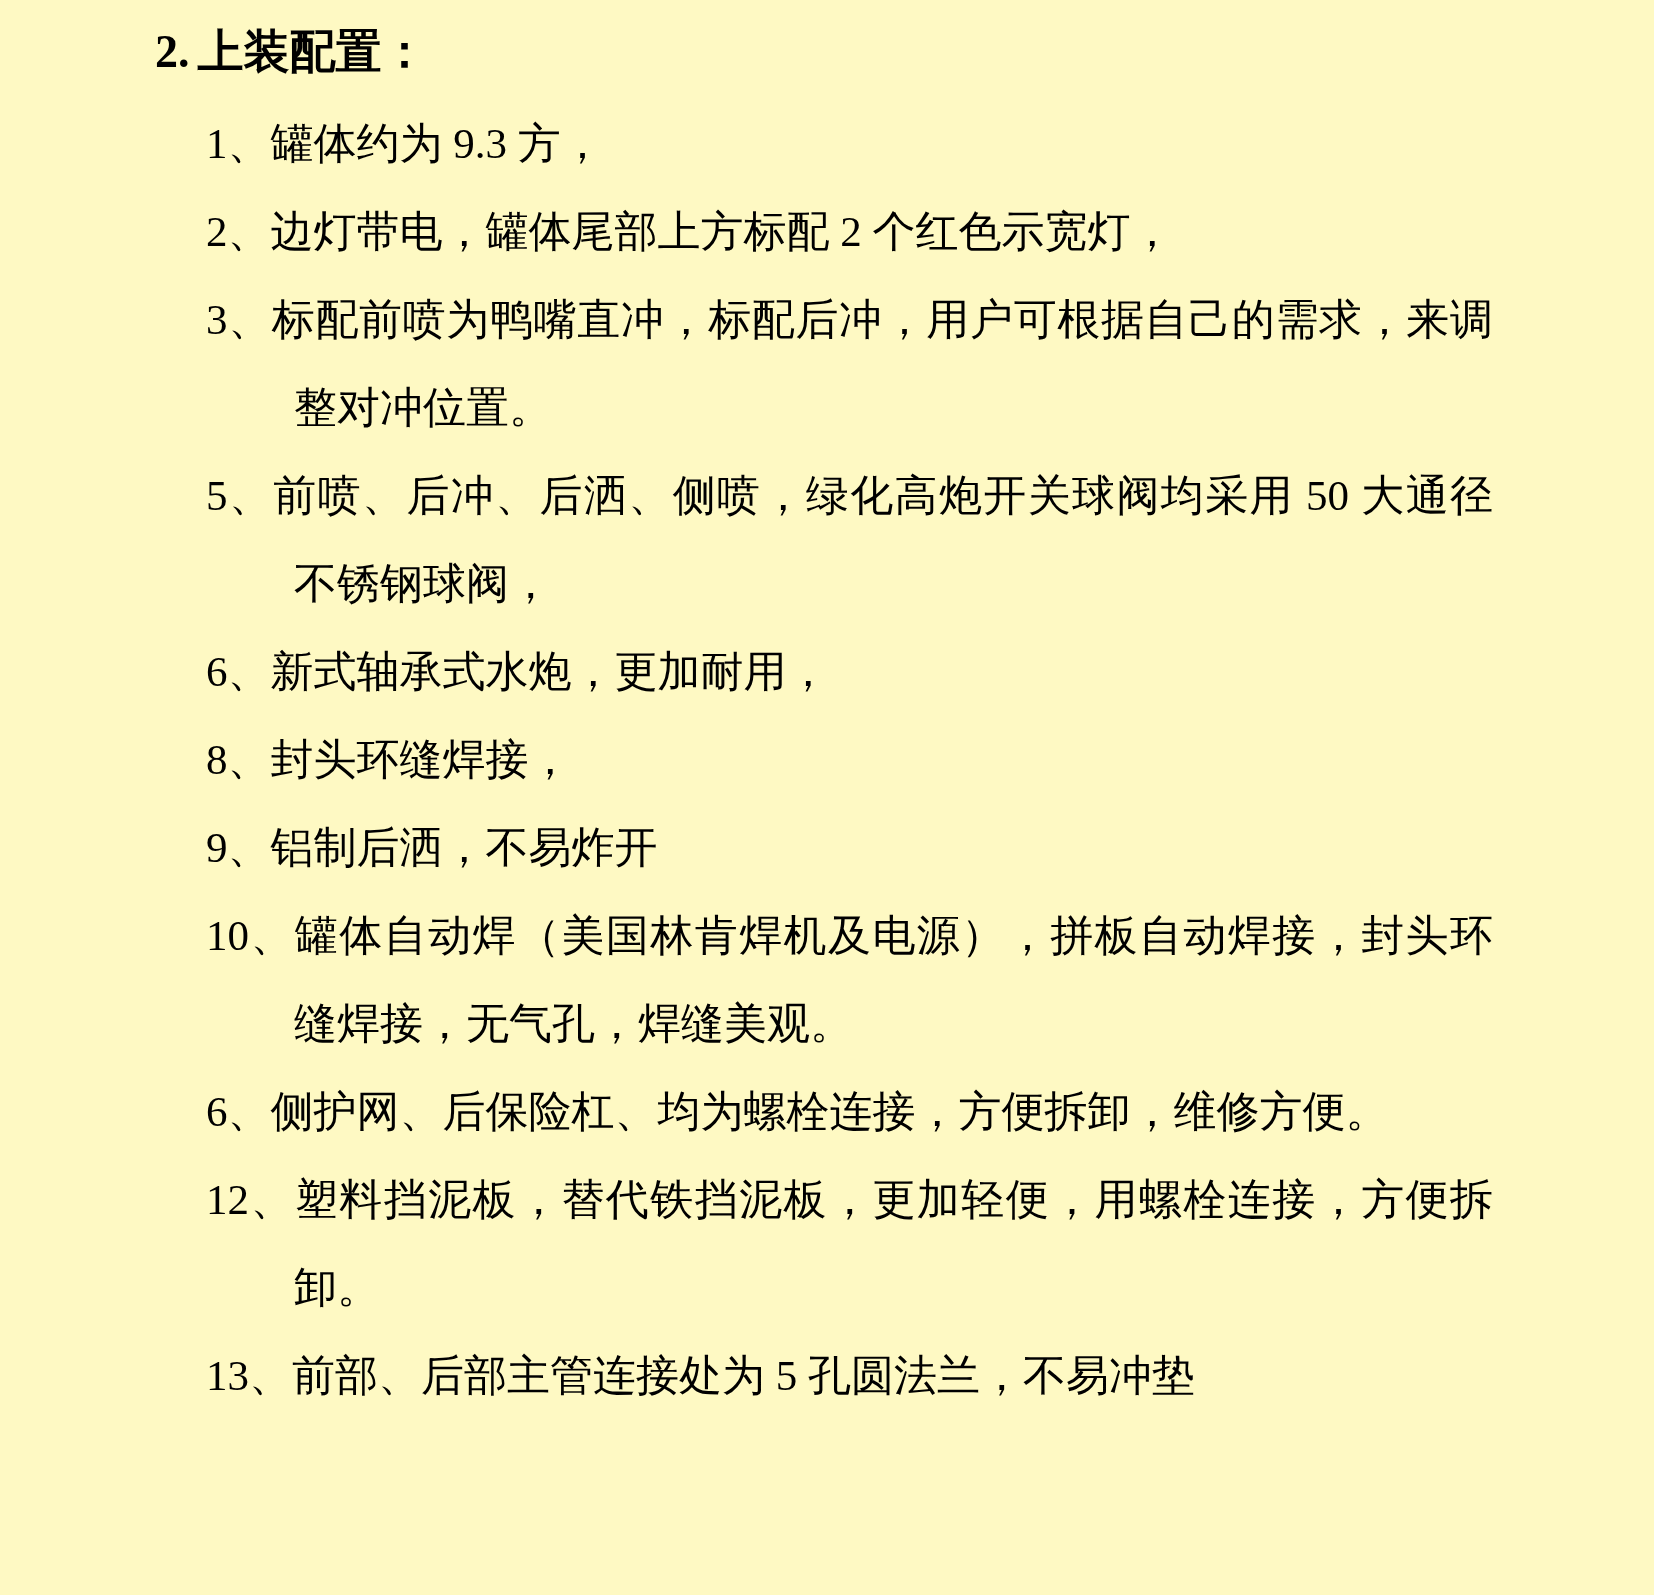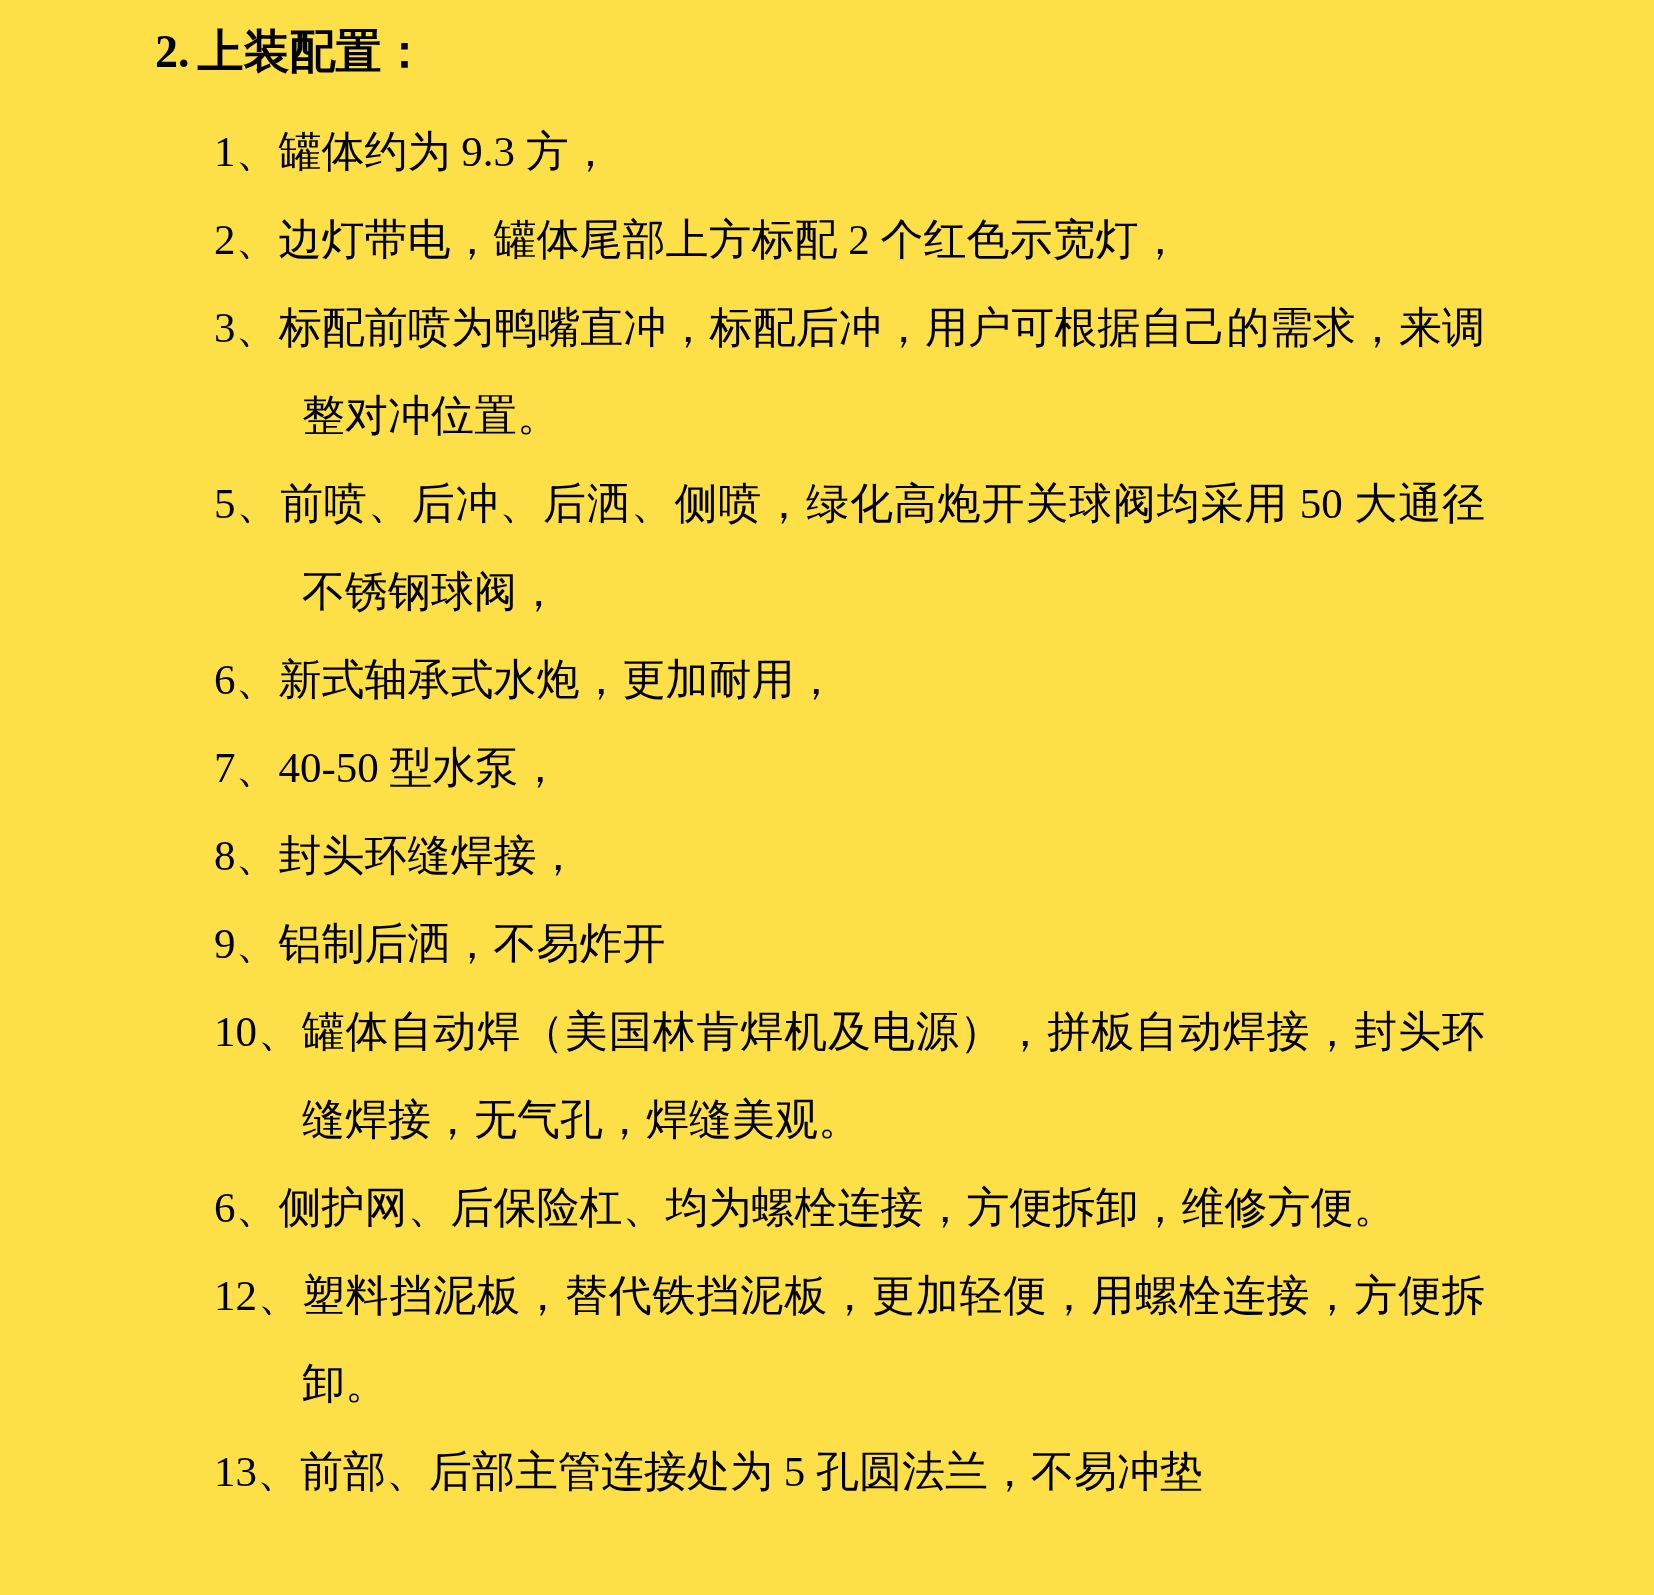--- a/index.html
+++ b/index.html
@@ -12,35 +12,35 @@
     height: 1595px;
     overflow: hidden;
     color: #000000;
     font-family: "Liberation Serif", "DejaVu Serif", serif;
   }
   .page {
     box-sizing: border-box;
     width: 1654px;
     height: 1595px;
     padding: 8px 157px 0 155px;
-    background: #fde047;
+    background: #fef9c3;
   }
   .heading {
     margin: 0;
     font-size: 46px;
     font-weight: bold;
     line-height: 88px;
     white-space: nowrap;
   }
   .heading .heading-number {
     margin-right: 8px;
   }
   .config-list {
     list-style: none;
-    margin: 12px;
+    margin: 4px;
     padding: 0;
   }
   .config-list li {
     margin-left: 47px;          
     padding-left: 88px;         
     text-indent: -88px;
     font-size: 43px;
     line-height: 88px;
     text-align: justify;
     text-justify: inter-character;
@@ -73,23 +73,20 @@
 
 
     <li>
       <span class="item-number">5、</span><span class="item-text">前喷、后冲、后洒、侧喷，绿化高炮开关球阀均采用 50 大通径不锈钢球阀，</span>
     </li>
 
     <li>
       <span class="item-number">6、</span><span class="item-text">新式轴承式水炮，更加耐用，</span>
     </li>
 
-    <li>
-      <span class="item-number">7、</span><span class="item-text">40-50 型水泵，</span>
-    </li>
 
     <li>
       <span class="item-number">8、</span><span class="item-text">封头环缝焊接，</span>
     </li>
 
     <li>
       <span class="item-number">9、</span><span class="item-text">铝制后洒，不易炸开</span>
     </li>
 
     <li>

